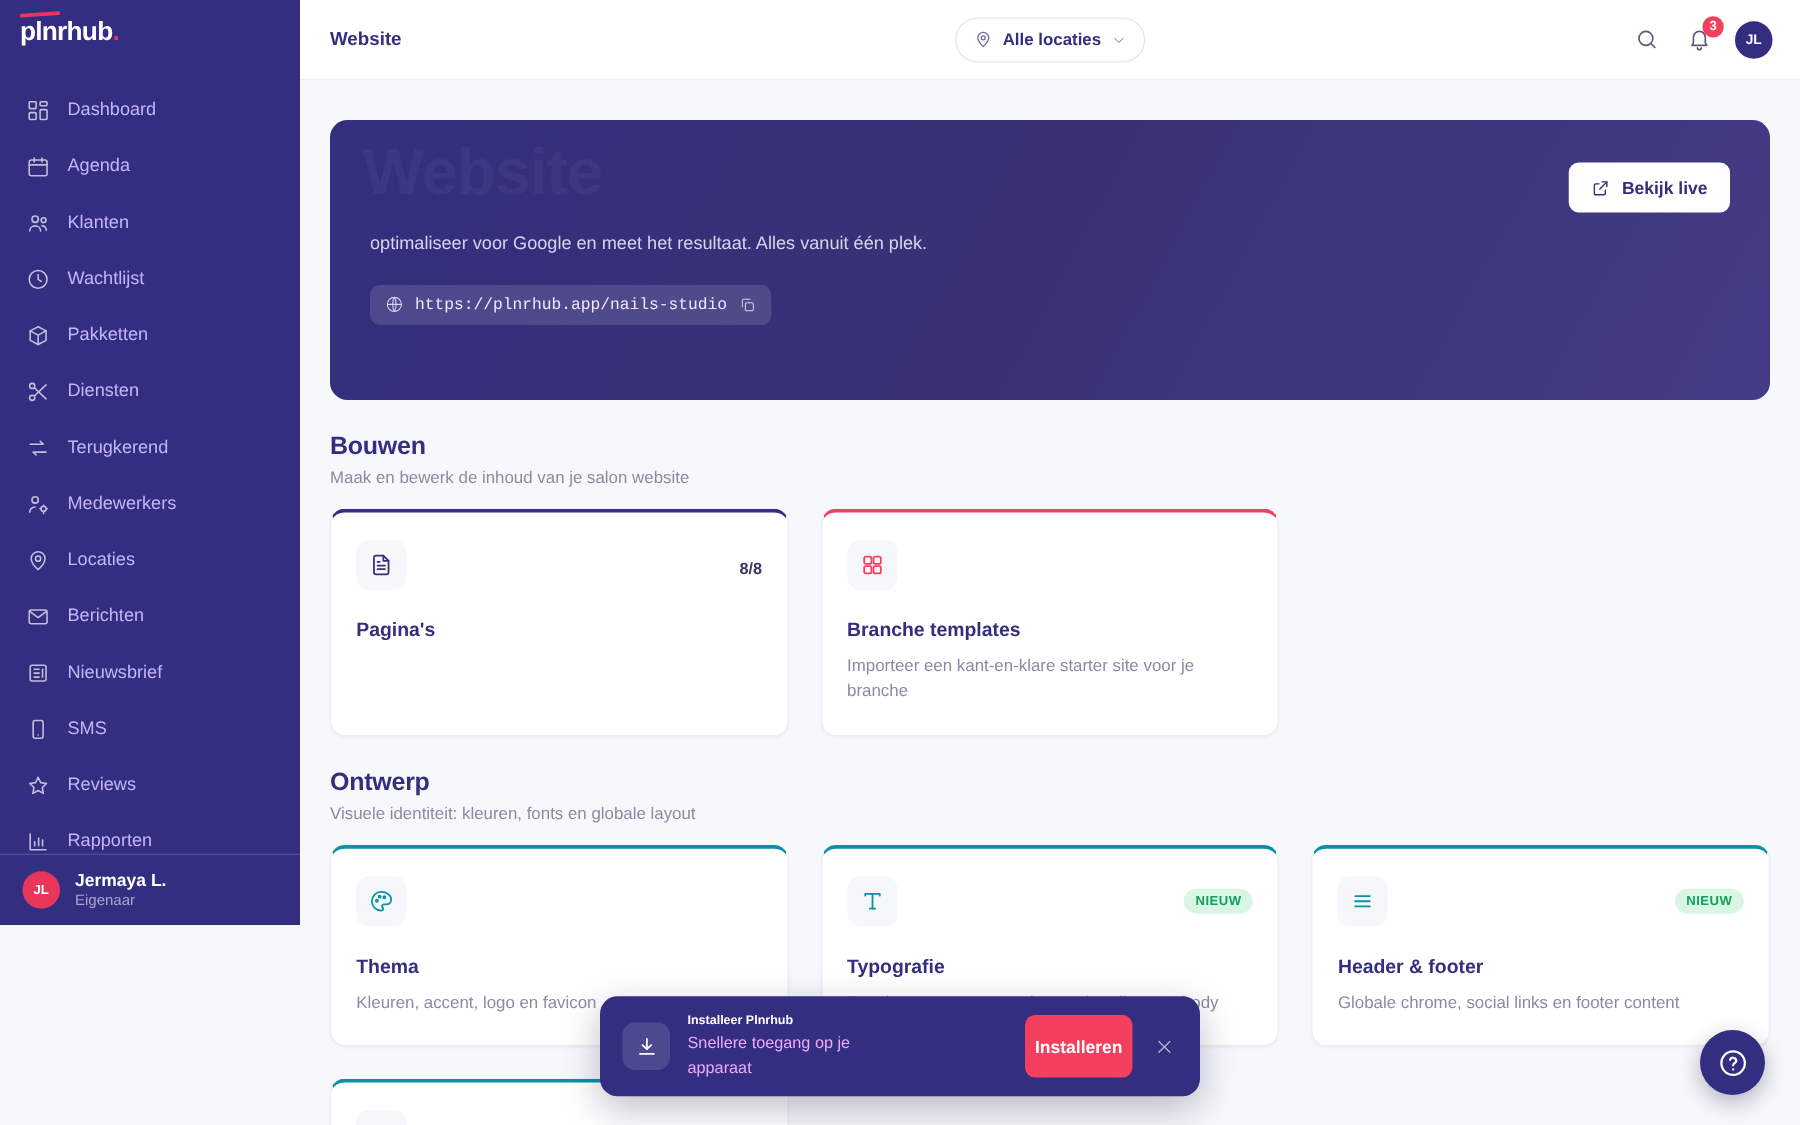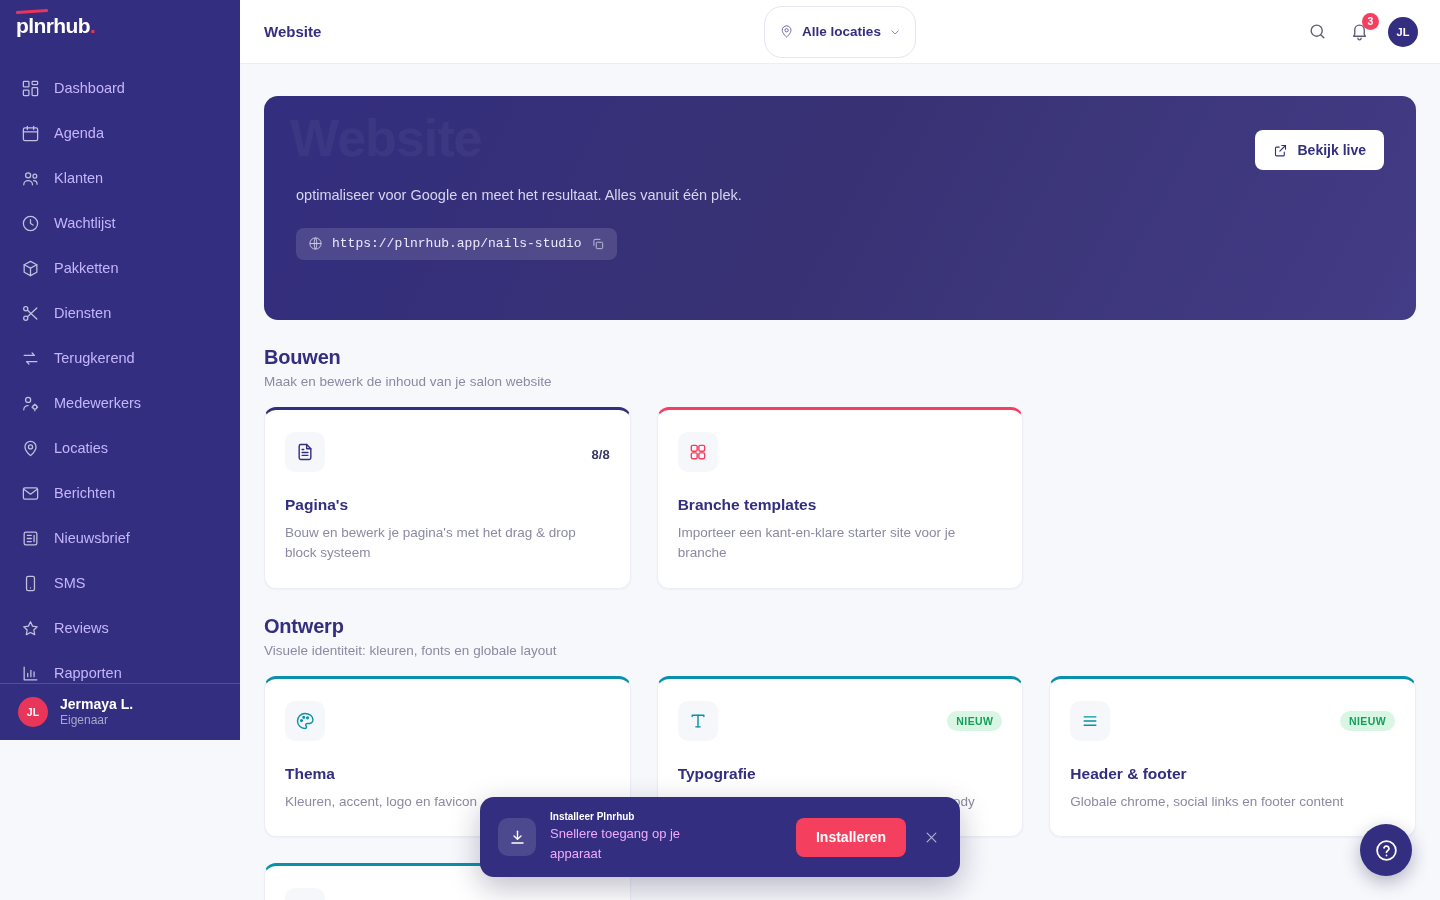--- a/index.html
+++ b/index.html
@@ -71,21 +71,21 @@
     height: 64px; background: #ffffff;
     border-bottom: 1px solid #eceef5;
     display: flex; align-items: center;
     padding: 0 22px 0 24px;
     position: relative;
   }
   .topbar-title { font-size: 15px; font-weight: 700; color: #332e7f; }
   .loc-chip {
     position: absolute; left: 50%; transform: translateX(-50%);
     display: flex; align-items: center; gap: 8px;
-    height: 52px; padding: 0 14px;
+    height: 36px; padding: 0 14px;
     border: 1px solid #e3e5ef; border-radius: 18px;
     background: #fff; cursor: pointer;
     font-size: 13.5px; font-weight: 700; color: #332e7f;
   }
   .loc-chip svg { stroke: #6b68a5; fill: none; stroke-width: 1.6; }
   .topbar-right { margin-left: auto; display: flex; align-items: center; gap: 16px; }
   .icon-btn { width: 26px; height: 26px; display: flex; align-items: center; justify-content: center; cursor: pointer; position: relative; }
   .icon-btn svg { stroke: #5c5a78; fill: none; stroke-width: 1.7; stroke-linecap: round; stroke-linejoin: round; }
   .badge {
     position: absolute; top: -6px; right: -7px;
@@ -195,21 +195,21 @@
     width: 38px; height: 38px; border-radius: 10px;
     background: rgba(255,255,255,0.13);
     display: flex; align-items: center; justify-content: center; flex: 0 0 38px;
   }
   .toast-ic svg { stroke: #fff; fill: none; stroke-width: 1.8; stroke-linecap: round; stroke-linejoin: round; }
   .toast-txt { flex: 1 1 auto; }
   .toast-title { color: #fff; font-size: 10px; font-weight: 700; }
   .toast-sub { color: #f0abfc; font-size: 13px; line-height: 1.5; margin-top: 2px; max-width: 180px; }
   .toast-btn {
     background: #f43f5e; color: #fff; border: none;
-    height: 39px; padding: 0 20px; border-radius: 8px;
+    height: 50px; padding: 0 8px; border-radius: 8px;
     font-size: 14px; font-weight: 700; cursor: pointer;
     flex: 0 0 auto;
   }
   .toast-close { width: 22px; height: 22px; display: flex; align-items: center; justify-content: center; cursor: pointer; flex: 0 0 22px; }
   .toast-close svg { stroke: #b4b1d8; stroke-width: 1.8; fill: none; stroke-linecap: round; }
 
   
   .fab {
     position: absolute; right: 28px; bottom: 24px;
     width: 52px; height: 52px; border-radius: 50%;
@@ -497,21 +497,20 @@
               <div class="card-ic ic-indigo">
                 <svg viewBox="0 0 24 24">
                     <path d="M14 3H7a2 2 0 0 0-2 2v14a2 2 0 0 0 2 2h10a2 2 0 0 0 2-2V8z"></path>
                     <path d="M14 3v5h5"></path>
                     <path d="M8.5 12.5h7M8.5 16h7M8.5 9h2"></path>
                   </svg>
               </div>
               <div class="card-meta">8/8</div>
             </div>
             <div class="card-title">Pagina's</div>
-            <div class="card-desc">Bouw en bewerk je pagina's met het drag &amp; drop block systeem</div>
           </div>
 
           <div class="card accent-red">
             <div class="card-head">
               <div class="card-ic ic-red">
                 <svg viewBox="0 0 24 24">
                     <rect x="4" y="4" width="7" height="7" rx="1.6"></rect>
                     <rect x="13" y="4" width="7" height="7" rx="1.6"></rect>
                     <rect x="4" y="13" width="7" height="7" rx="1.6"></rect>
                     <rect x="13" y="13" width="7" height="7" rx="1.6"></rect>

